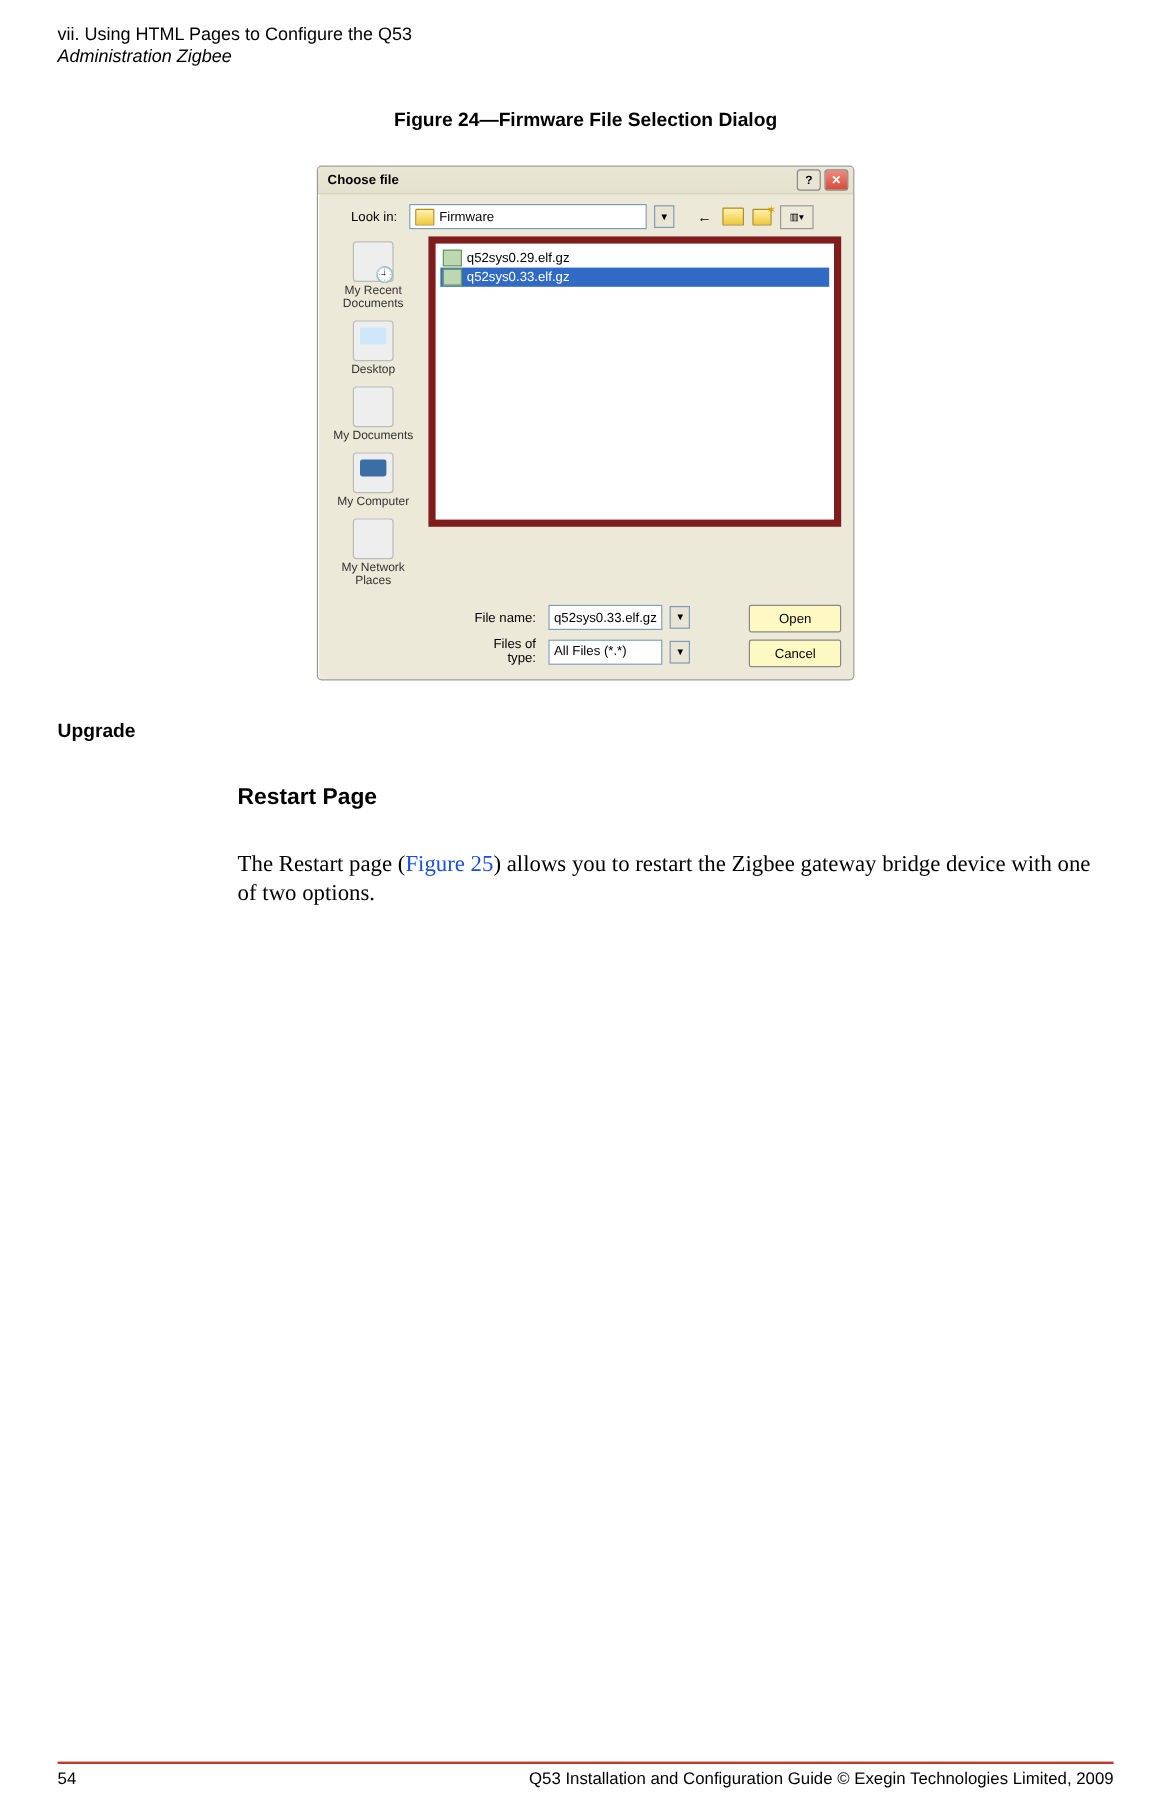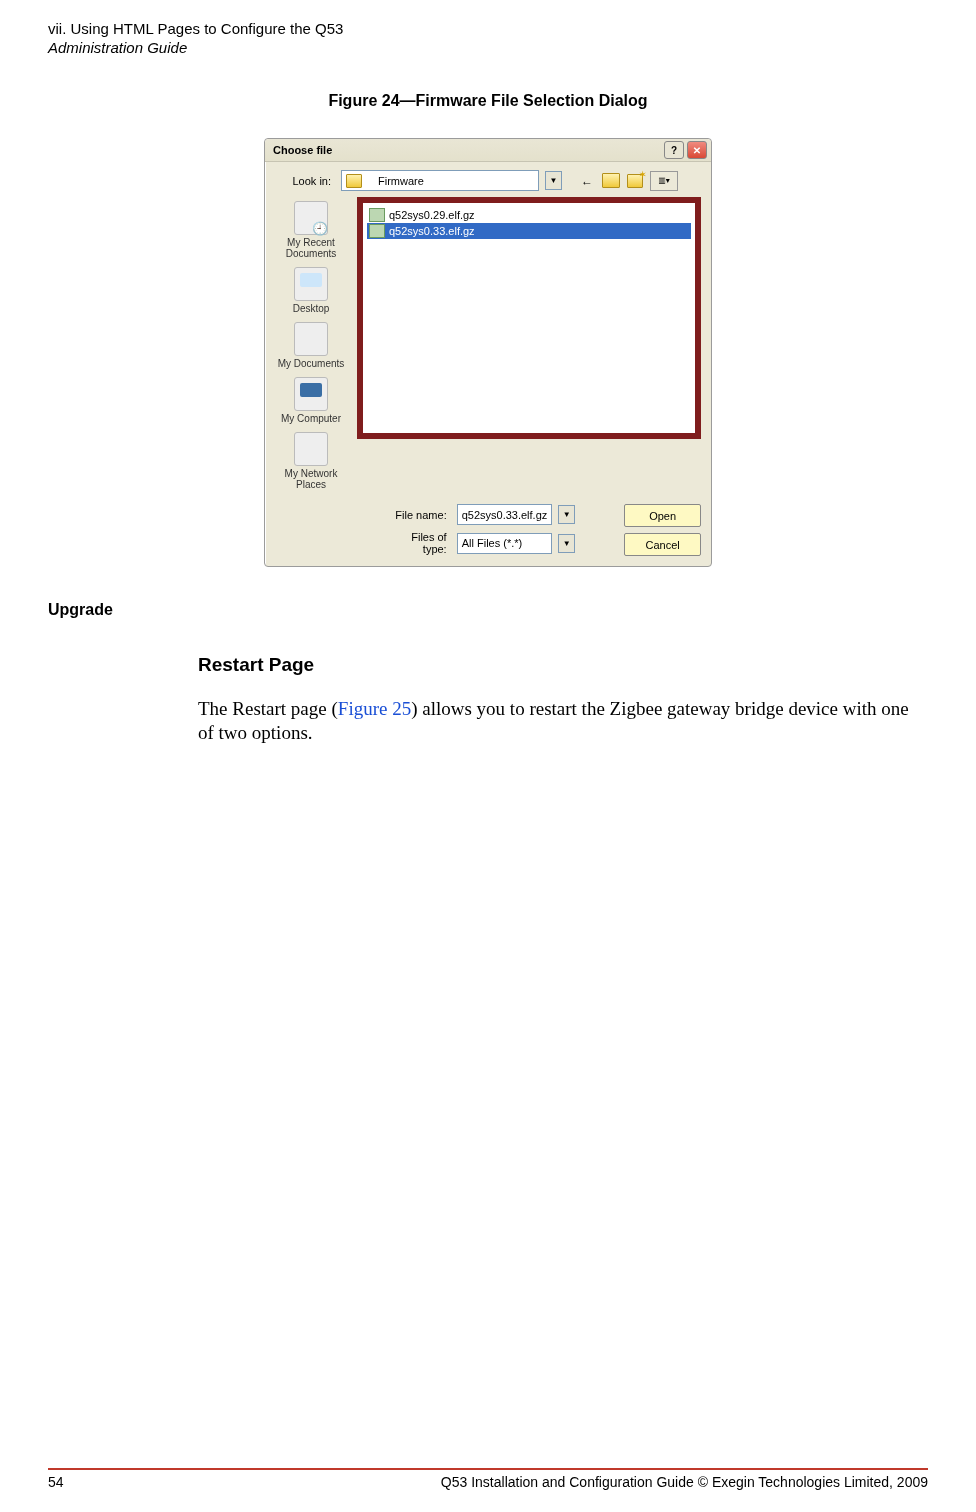--- a/index.html
+++ b/index.html
@@ -82,21 +82,21 @@
   }
   .lookin-label { width: 56px; text-align: right; padding-right: 4px; }
   .lookin-combo {
     flex: 0 0 188px;
     height: 19px;
     border: 1px solid #7f9db9;
     background: #fff;
     display: flex;
     align-items: center;
     padding: 0 4px;
-    gap: 16px;
+    gap: 4px;
   }
   .folder-ico {
     width: 14px; height: 12px;
     background: linear-gradient(#fff2b0,#f0c93a);
     border: 1px solid #b38f1a;
     border-radius: 1px;
   }
   .combo-arrow {
     width: 15px; height: 17px;
     border: 1px solid #7f9db9;
@@ -189,40 +189,40 @@
     font-size: 19px;
     line-height: 1.25;
     flex:1;
   }
   .section-heading {
     font-weight: bold;
     font-family: Arial, Helvetica, sans-serif;
     font-size: 19px;
     margin-top: 34px;
   }
-  .body-para { margin-top: 20px; }
+  .body-para { margin-top: 32px; }
   .link { color: #1a4fd6; }
 
   .footer {
     position: absolute;
     left: 48px; right: 48px; bottom: 22px;
     border-top: 2px solid #c0392b;
     padding-top: 4px;
     display: flex;
     font-size: 14px;
   }
   .footer .pnum { width: 40px; }
   .footer .ftext { flex:1; text-align:right; }
 </style>
 </head>
 <body>
 
 <div class="page">
   <div class="header-line1">vii. Using HTML Pages to Configure the Q53</div>
-  <div class="header-line2">Administration Guide</div>
+  <div class="header-line2">Administration Zigbee</div>
 
   <div class="fig-caption">Figure 24—Firmware File Selection Dialog</div>
 
   <div class="dialog-wrap">
     <div class="dialog">
       <div class="titlebar">
         <span class="title">Choose file</span>
         <span class="tb-btn">?</span>
         <span class="tb-btn tb-close">✕</span>
       </div>

